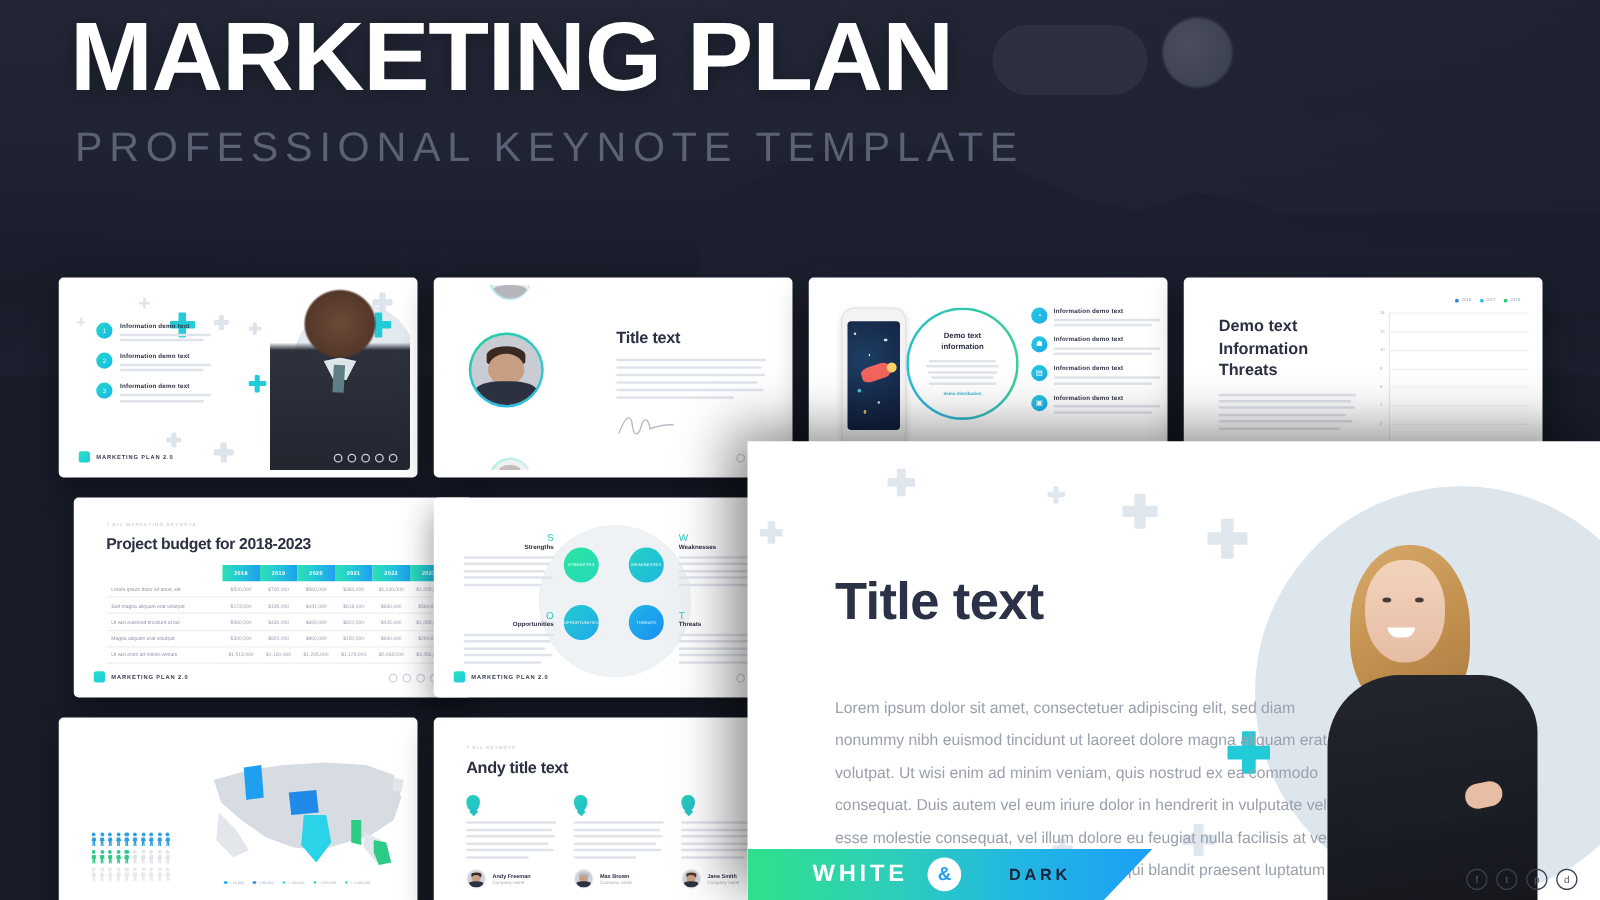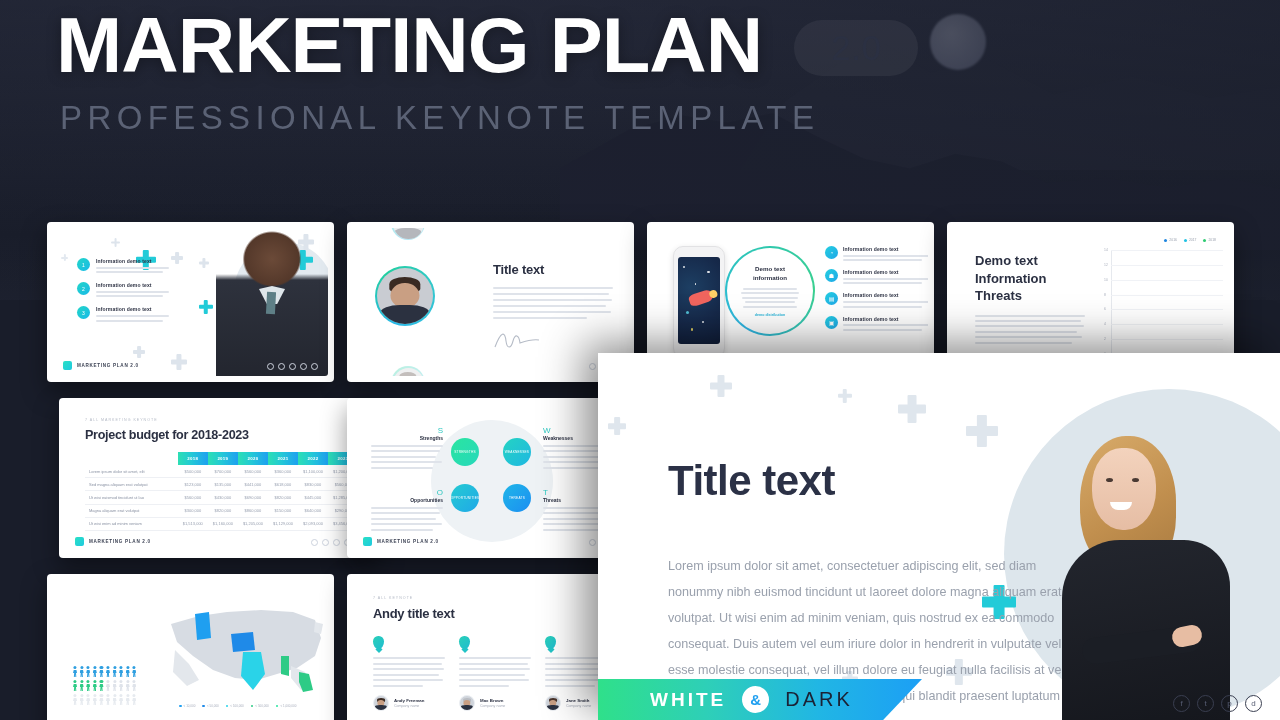--- a/index.html
+++ b/index.html
@@ -256,21 +256,21 @@
     background:linear-gradient(90deg,#2fe08a 0%,#2ecfb8 34%, #21b6e4 68%, #1c9ff5 100%);
     clip-path: polygon(0 0, 100% 0, 88% 100%, 0 100%);
     display:flex; align-items:center; gap:16px; padding-left:52px;
   }
   .wd-white { color:#ffffff; font-size:19px; font-weight:700; letter-spacing:3px; }
   .wd-amp {
     width:27px; height:27px; border-radius:50%; background:#fff;
     display:flex; align-items:center; justify-content:center;
     color:#1f9ff0; font-size:15px; font-weight:700;
   }
-  .wd-dark { color:#1b2235; font-size:20px; font-weight:400; letter-spacing:3px; }
+  .wd-dark { color:#1b2235; font-size:13px; font-weight:700; letter-spacing:3px;margin-left:22px; }
 
   .social-row { position:absolute; right:18px; bottom:8px; display:flex; gap:7px; }
   .social { width:17px; height:17px; border-radius:50%; border:1px solid #3a3f51; color:#585e74; font-size:8px; display:flex; align-items:center; justify-content:center; }
 </style>
 </head>
 <body>
 
 <div id="stage">
 
   <div class="bg-sky"></div>

